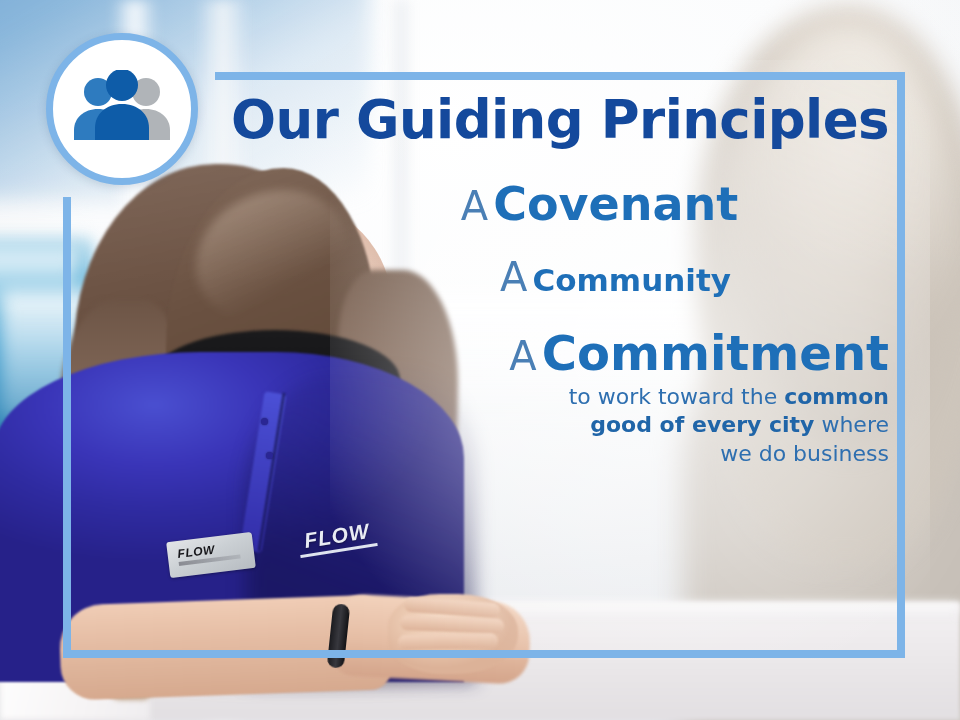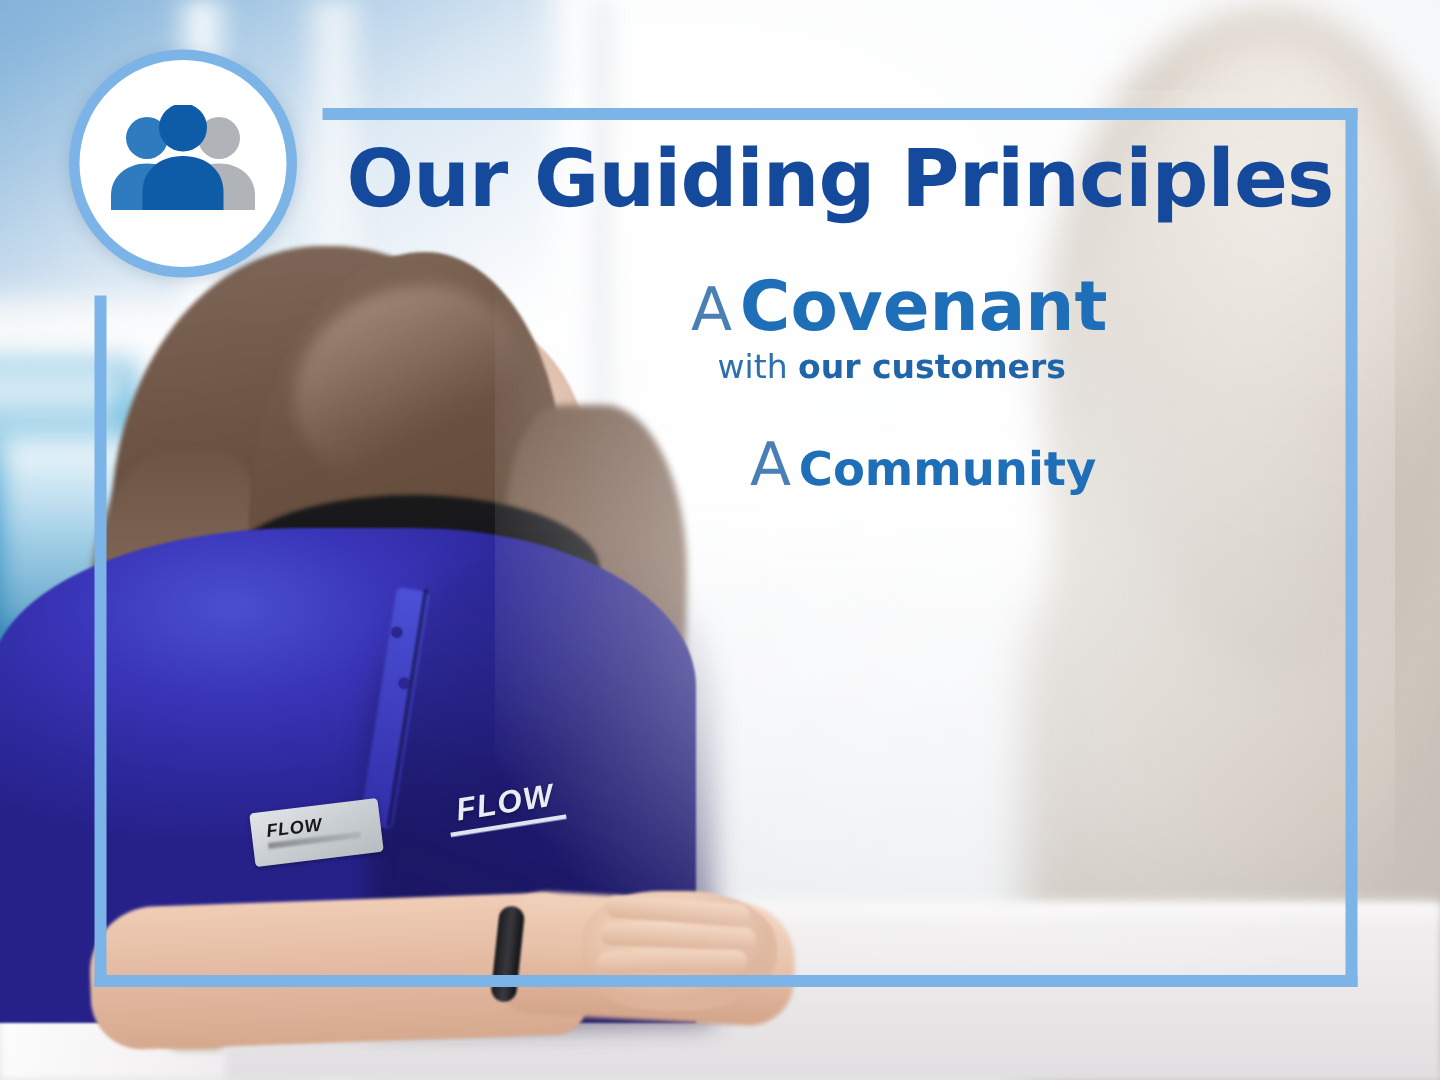--- a/index.html
+++ b/index.html
@@ -478,25 +478,31 @@
 
   <div class="headline">Our Guiding Principles</div>
 
   <div class="principles">
 
     <div class="principle" id="principle-covenant">
       <div class="p-heading">
         <span class="art">A</span>
         <span class="word">Covenant</span>
       </div>
-      <div class="p-sub"><span>with </span><b>our customers</b></div>
     </div>
 
     <div class="principle" id="principle-community">
       <div class="p-heading">
         <span class="art">A</span>
         <span class="word">Community</span>
       </div>
     </div>
 
+    <div class="principle" id="principle-commitment">
+      <div class="p-heading">
+        <span class="art">A</span>
+        <span class="word">Commitment</span>
+      </div>
+      <div class="p-sub"><span>to work toward the </span><b>common</b><br><b>good of every city</b><span> where</span><br><span>we do business</span></div>
+    </div>
 
   </div>
 </div>
 
 </body></html>

